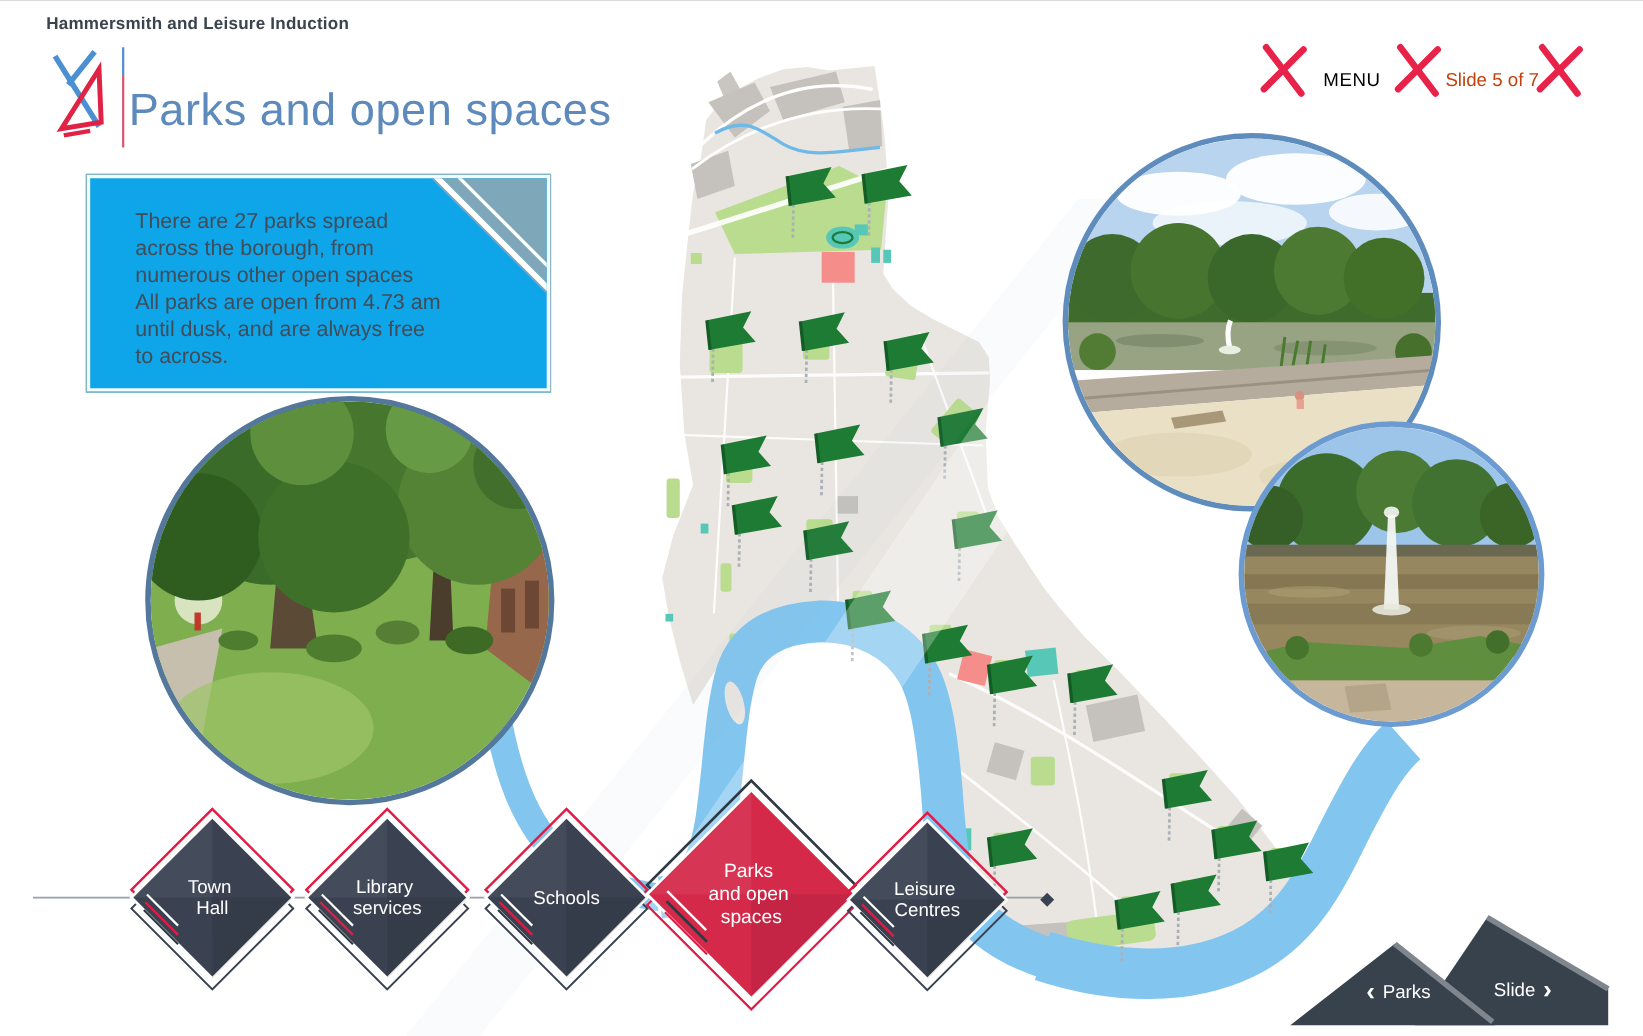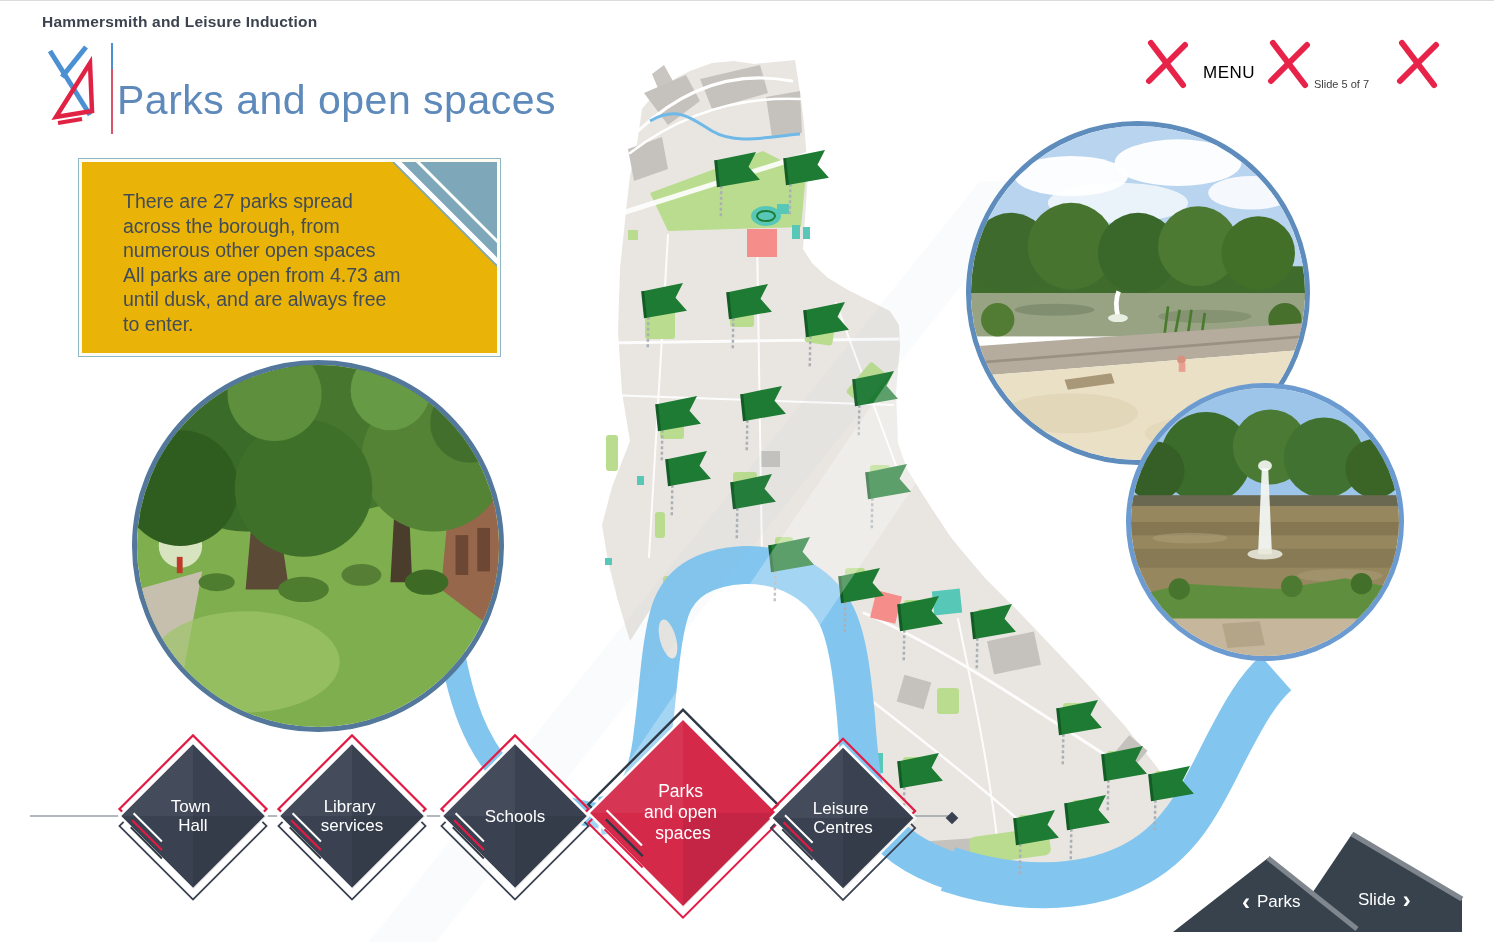--- a/index.html
+++ b/index.html
@@ -4,23 +4,23 @@
 <style>
   html,body{margin:0;padding:0;background:#fff;}
   .stage{position:relative;width:1494px;height:942px;overflow:hidden;background:#fff;
          font-family:"Liberation Sans",sans-serif;border-top:1px solid #d9dcde;}
   .abs{position:absolute;}
   
   .app-title{left:42px;top:12px;font-size:15.5px;font-weight:bold;color:#3b434e;letter-spacing:.2px;}
   .slide-title{left:117px;top:76px;font-size:41px;color:#5d89bb;letter-spacing:.5px;white-space:nowrap;}
   
   .menu-label{left:1203px;top:62px;font-size:17px;color:#000000;letter-spacing:.5px;cursor:pointer;}
-  .slide-indicator{left:1314px;top:62px;font-size:11px;color:#404040;white-space:nowrap;margin-top:15px;}
-  
-  .infobox{left:78px;top:157px;width:423px;height:199px;background:#eab308;border:1px solid #8fb6c3;
+  .slide-indicator{left:1314px;top:62px;font-size:17px;color:#c2410c;white-space:nowrap;}
+  
+  .infobox{left:78px;top:157px;width:423px;height:199px;background:#0ea5e9;border:1px solid #8fb6c3;
            box-shadow:inset 0 0 0 3px rgba(255,255,255,.95);box-sizing:border-box;}
   .infobox .txt{position:absolute;left:44px;top:30px;font-size:19.5px;line-height:24.5px;color:#414c58;}
   
   .photo{border-radius:50%;overflow:hidden;box-sizing:border-box;}
   .photo svg{display:block;width:100%;height:100%;}
   .photo-left{left:132px;top:359px;width:372px;height:372px;border:5px solid #54779c;}
   .photo-beach{left:966px;top:120px;width:344px;height:344px;border:5px solid #5e8cbc;}
   .photo-pond{left:1126px;top:382px;width:278px;height:278px;border:5px solid #6b9bd0;}
   
   .sheen{pointer-events:none;}
@@ -437,21 +437,21 @@
       <polygon points="0,0 105,0 105,105" fill="#7ea8ba"></polygon>
       <line x1="2" y1="-4" x2="108" y2="102" stroke="#fff" stroke-width="5"></line>
       <line x1="22" y1="-4" x2="108" y2="82" stroke="#fff" stroke-width="3"></line>
     </svg>
     <div class="txt">
       <div>There are 27 parks spread</div>
       <div>across the borough,  from</div>
       <div>numerous other open spaces</div>
       <div>All parks are open from 4.73 am</div>
       <div>until dusk,  and are always free</div>
-      <div>to enter.</div>
+      <div>to across.</div>
     </div>
   </div>
 
   <div class="abs app-title">Hammersmith and Leisure Induction</div>
 
   <svg class="abs" style="left:38px;top:36px;" width="80" height="102" viewBox="0 0 80 102">
     <line x1="12" y1="14" x2="52" y2="78" stroke="#4a90d2" stroke-width="5"></line>
     <line x1="48" y1="10" x2="24" y2="40" stroke="#4a90d2" stroke-width="5"></line>
     <path d="M 52,26 L 54,74 L 18,80 Z" fill="none" stroke="#e02244" stroke-width="4.5"></path>
     <line x1="20" y1="86" x2="44" y2="82" stroke="#e02244" stroke-width="4"></line>

